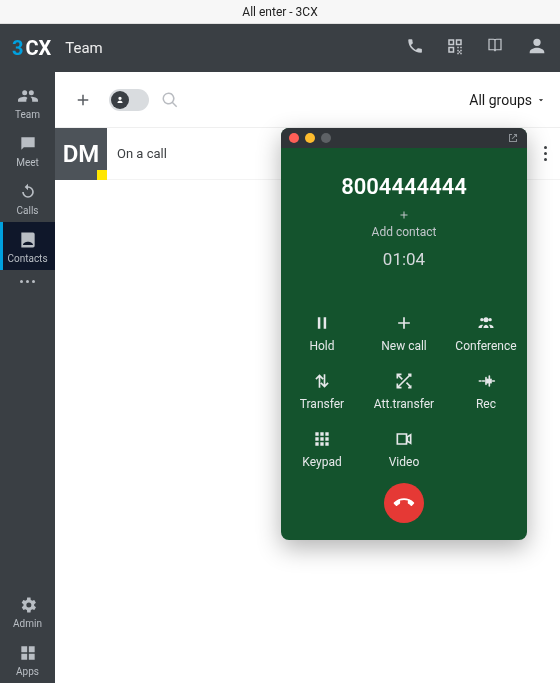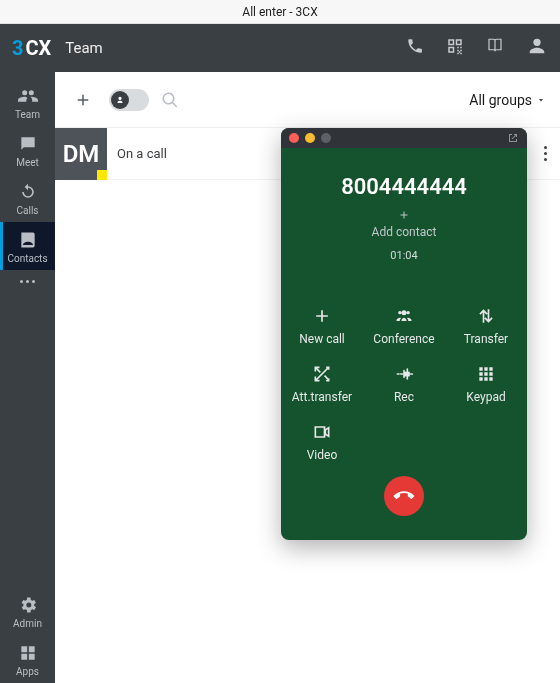--- a/index.html
+++ b/index.html
@@ -43,21 +43,21 @@
   .rowmenu .dotsv span{width:3px;height:3px;border-radius:50%;background:#3c3f42;}
   
   .callpanel { position:absolute; left:226px; top:56px; width:246px; height:412px; background:#14532d; border-radius:8px; box-shadow:0 8px 24px rgba(0,0,0,.3); color:#e6e8ea; overflow:hidden; z-index:5;}
   .cp-titlebar { height:20px; background:#303438; display:flex; align-items:center; padding:0 8px; gap:6px;}
   .tl-dot{width:10px;height:10px;border-radius:50%;}
   .tl-red{background:#ff5f57;} .tl-yel{background:#febc2e;} .tl-gry{background:#5d6165;}
   .cp-titlebar .popicon{margin-left:auto;fill:#8d9297;}
   .cp-number{ text-align:center; font-size:22px; font-weight:600; color:#fff; margin-top:26px;}
   .cp-addcontact{ text-align:center; font-size:12px; color:#c2c6cb; margin-top:10px; display:flex; align-items:center; justify-content:center; gap:4px; cursor:pointer;flex-direction:column;}
   .cp-addcontact svg{fill:#c2c6cb;}
-  .cp-time{ text-align:center; font-size:11px; color:#d5d8dc; margin-top:10px;}
+  .cp-time{ text-align:center; font-size:17px; color:#d5d8dc; margin-top:10px;}
   .cp-grid{ display:grid; grid-template-columns:repeat(3,1fr); margin-top:44px; row-gap:18px;}
   .cp-btn{ display:flex; flex-direction:column; align-items:center; gap:6px; font-size:12px; color:#e6e8ea; cursor:pointer;}
   .cp-btn svg{fill:#e6e8ea;}
   .endcall{ width:40px; height:40px; border-radius:50%; background:#e53935; display:flex; align-items:center; justify-content:center; margin:14px auto 0; cursor:pointer;}
   .endcall svg{fill:#fff; transform:rotate(135deg);}
 </style>
 </head>
 <body>
 
 <div class="titlebar">
@@ -199,20 +199,26 @@
         <svg width="12" height="12" viewBox="0 0 24 24">
             <path d="M11 5h2v6h6v2h-6v6h-2v-6H5v-2h6V5z"></path>
           </svg>
         <span>Add contact</span>
       </div>
       <div class="cp-time">01:04</div>
 
       <div class="cp-grid">
         <div class="cp-btn">
           <svg width="20" height="20" viewBox="0 0 24 24">
+              <path d="M7 5h3v14H7V5zm7 0h3v14h-3V5z"></path>
+            </svg>
+          <span>Hold</span>
+        </div>
+        <div class="cp-btn">
+          <svg width="20" height="20" viewBox="0 0 24 24">
               <path d="M11 5h2v6h6v2h-6v6h-2v-6H5v-2h6V5z"></path>
             </svg>
           <span>New call</span>
         </div>
         <div class="cp-btn">
           <svg width="20" height="20" viewBox="0 0 24 24">
               <path d="M7 10a2 2 0 1 0 0-4 2 2 0 0 0 0 4zm10 0a2 2 0 1 0 0-4 2 2 0 0 0 0 4zm-5 1a3 3 0 1 0 0-6 3 3 0 0 0 0 6zM3 17c0-1.7 2.7-3 4-3 .5 0 1.1.1 1.6.3A4.9 4.9 0 0 0 7 17v1H3v-1zm18 0v1h-4v-1c0-1-.6-2-1.6-2.7.5-.2 1.1-.3 1.6-.3 1.3 0 4 1.3 4 3zm-12 1v-1c0-1.9 2.5-3 3-3s3 1.1 3 3v1H9z"></path>
             </svg>
           <span>Conference</span>
         </div>

